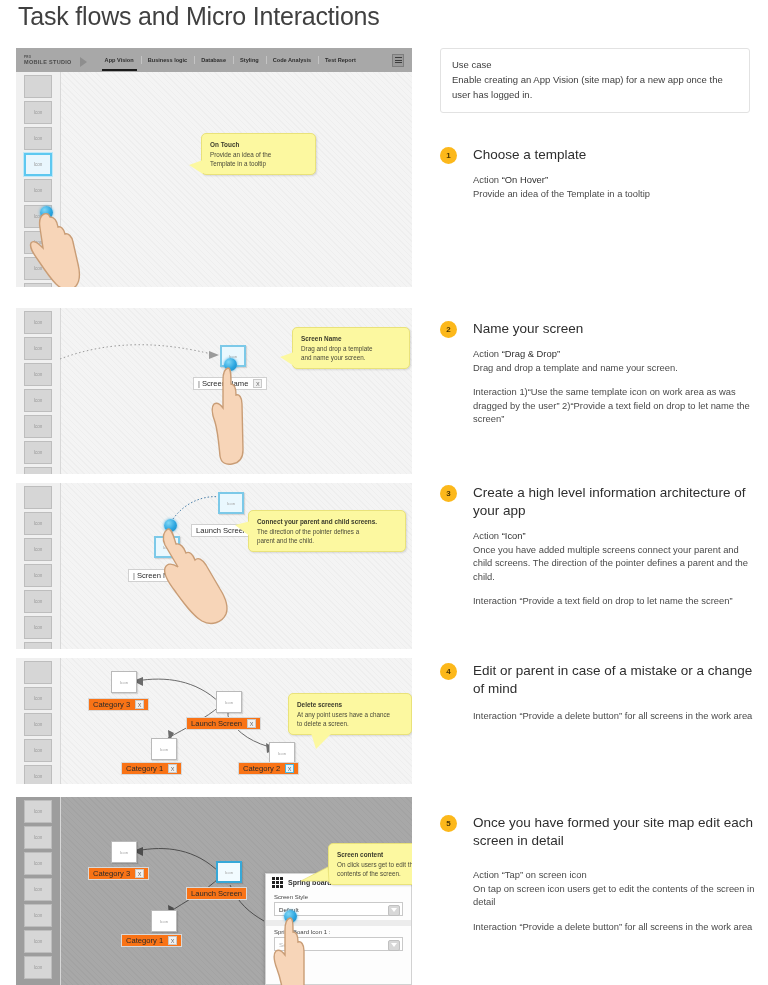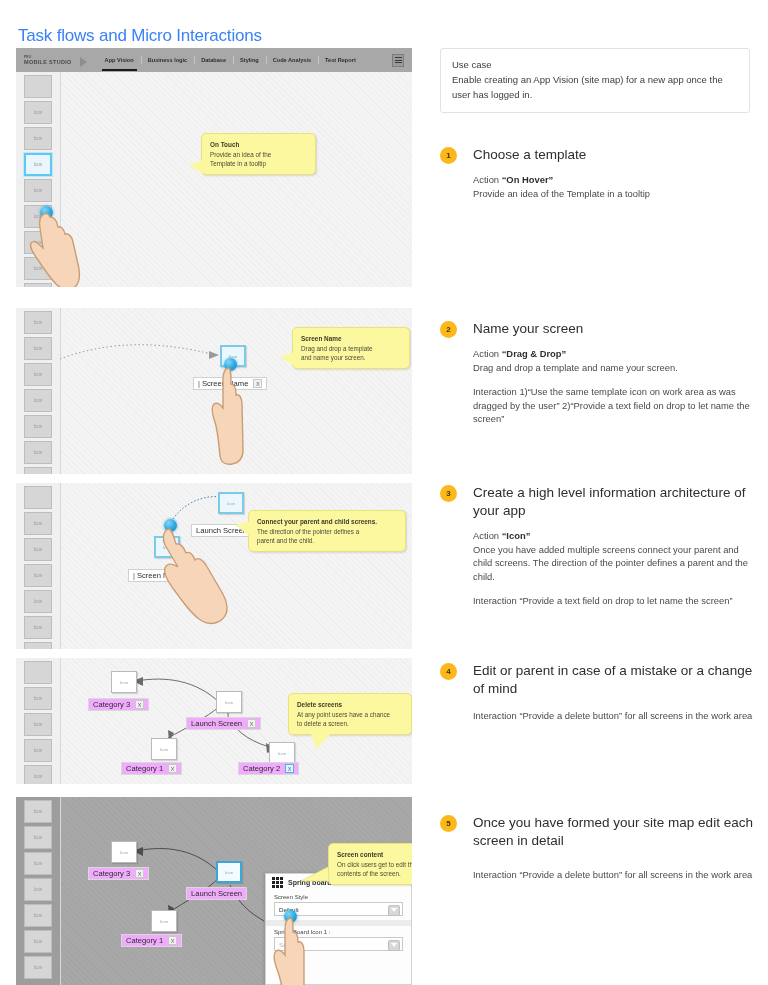--- a/index.html
+++ b/index.html
@@ -7,22 +7,22 @@
   html, body { margin:0; padding:0; }
   body {
     width:768px; height:985px; background:#ffffff;
     font-family:"Liberation Sans", sans-serif;
     color:#333; overflow:hidden; position:relative;
   }
 
   
   .page-title{
     position:absolute; left:18px; top:2px;
-    font-size:17px; font-weight:400; color:#3b82f6;
-    letter-spacing:-0.2px; white-space:nowrap;margin-top:24px;
+    font-size:25px; font-weight:400; color:#404040;
+    letter-spacing:-0.2px; white-space:nowrap;
   }
 
   
   .panel{
     position:absolute; left:16px; width:396px;
     background:#f0f0f0; overflow:hidden;
   }
   .panel .workarea{
     position:absolute; left:44px; top:0; right:0; bottom:0;
     background:
@@ -133,21 +133,21 @@
   
   .node{
     position:absolute; width:26px; height:22px; background:#fff;
     border:1px solid #b9b9b9; box-shadow:1px 1px 1px rgba(0,0,0,.12);
     display:flex; align-items:center; justify-content:center;
     font-size:4.4px; color:#a5a5a5;
   }
   .node.hl{ border:2px solid #37a8d8; background:#f2fbff; }
   .node.hl2{ border:2px solid #7cc9e8; background:#eaf8fe; }
   .label-chip{
-    position:absolute; height:13px; background:#f0abfc;
+    position:absolute; height:13px; background:#f97316;
     border:1px solid #d9d9d9; display:flex; align-items:center;
     padding:0 4px; font-size:7.6px; color:#2a2a2a; white-space:nowrap;
   }
   .label-chip.white{ background:#fff; border-color:#d0d0d0; }
   .del-x{
     margin-left:5px; width:9px; height:9px; background:#f1f1f1;
     border:1px solid #c9c9c9; font-size:5.5px; color:#666;
     display:flex; align-items:center; justify-content:center;
   }
   .del-x.sel{ background:#e3f5ff; border:1px solid #49b6e2; }
@@ -221,21 +221,21 @@
     border-radius:50%; background:#fcb81b; color:#4a3400;
     font-size:8px; font-weight:bold;
     display:flex; align-items:center; justify-content:center;
   }
   .step .st-title{
     margin-left:33px; font-size:13.5px; color:#2e2e2e; line-height:18px;
   }
   .step .st-body{ margin-left:33px; margin-top:9px; }
   .step .st-body p{ margin:0; font-size:9.4px; line-height:13.5px; color:#4a4a4a; }
   .step .st-body p.gap{ margin-top:11px; }
-  .step .st-body .strong{ font-weight:bold; color:#2f2f2f; }
+  .step .st-body .strong{ font-weight:normal; color:#2f2f2f; }
 </style>
 </head>
 <body>
 
 <div class="page-title">Task flows and Micro Interactions</div>
 
 <div class="usecase">
   <div class="uc-t">Use case</div>
   <div class="uc-b">Enable creating an App Vision (site map) for a new app once the user has logged in.</div>
 </div>
@@ -550,15 +550,17 @@
   <div class="st-title">Edit or parent in case of a mistake or a change of mind</div>
   <div class="st-body" style="margin-top:11px;">
     <p class="gap">Interaction “Provide a delete button”  for all screens in the work area</p>
   </div>
 </div>
 
 <div class="step" style="top:814px;">
   <div class="num">5</div>
   <div class="st-title">Once you have formed your site map edit each screen in detail</div>
   <div class="st-body" style="margin-top:18px;">
+    <p style="white-space:pre-line;">Action “Tap” on screen icon
+On tap on screen icon users get to  edit the contents of the screen in detail</p>
     <p class="gap">Interaction “Provide a delete button”  for all screens in the work area</p>
   </div>
 </div>
 
 </body></html>

